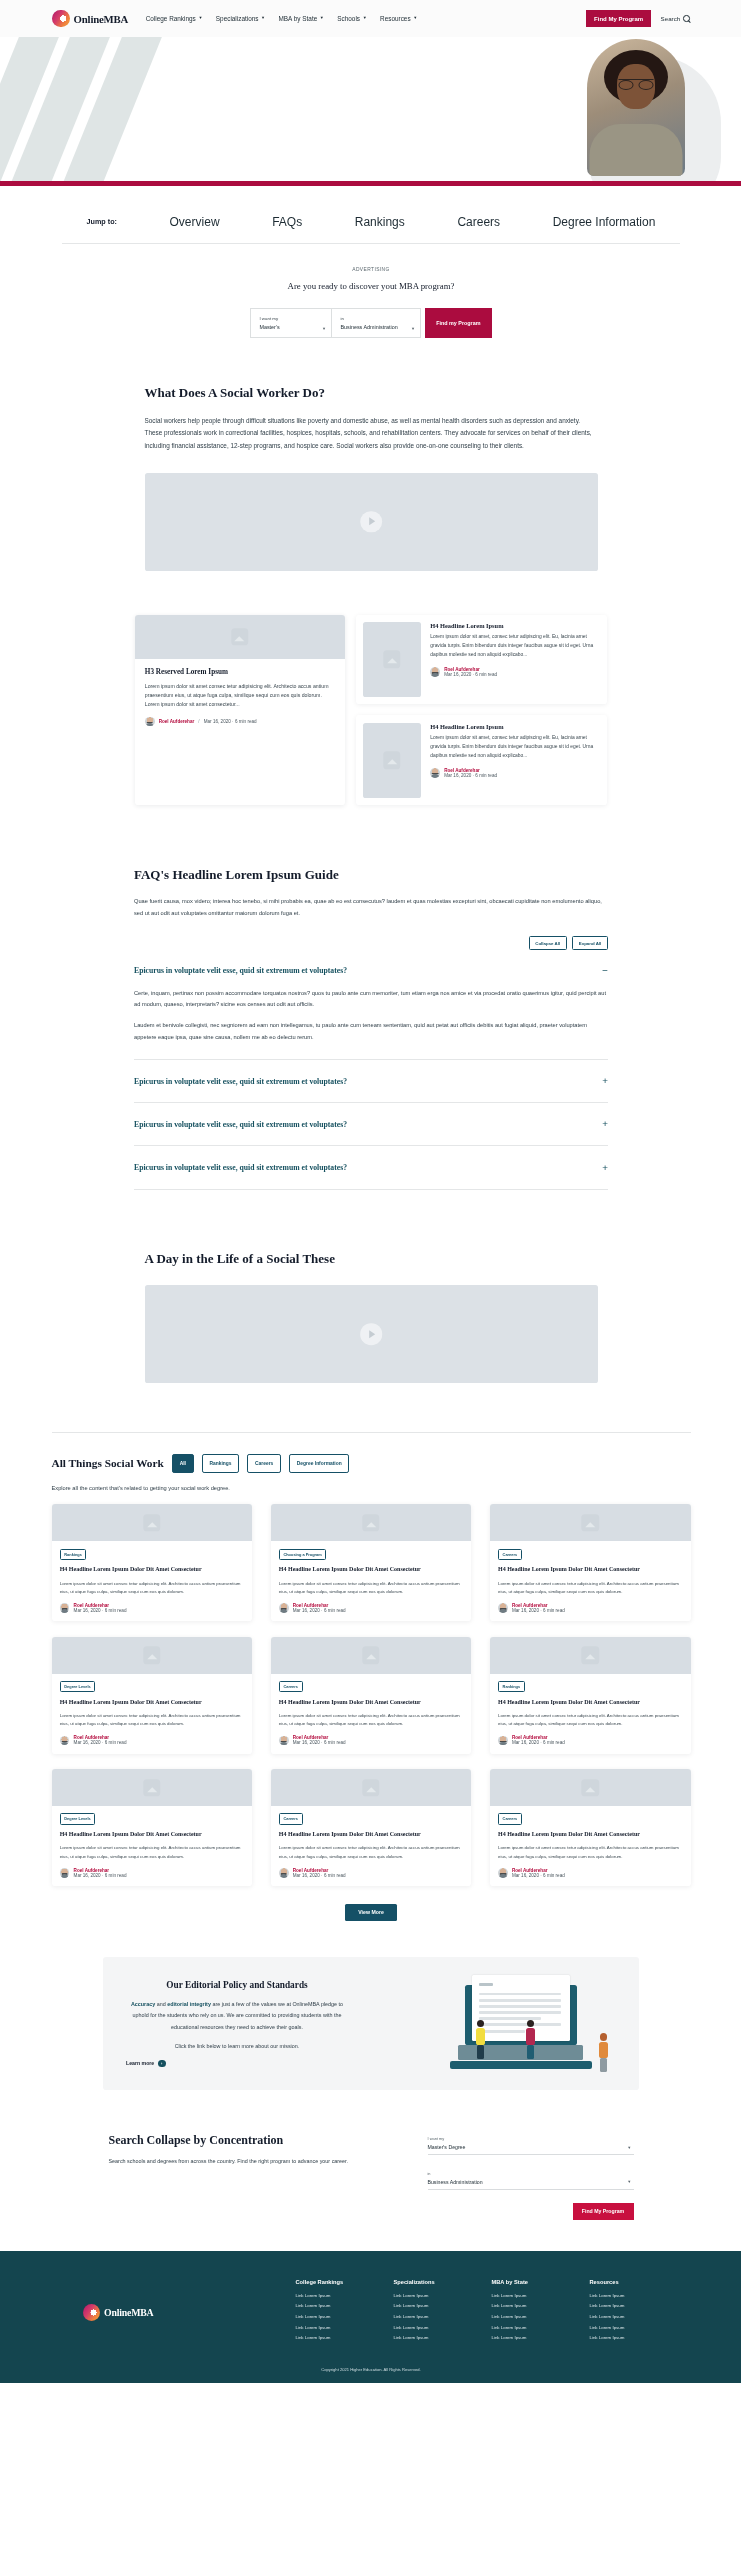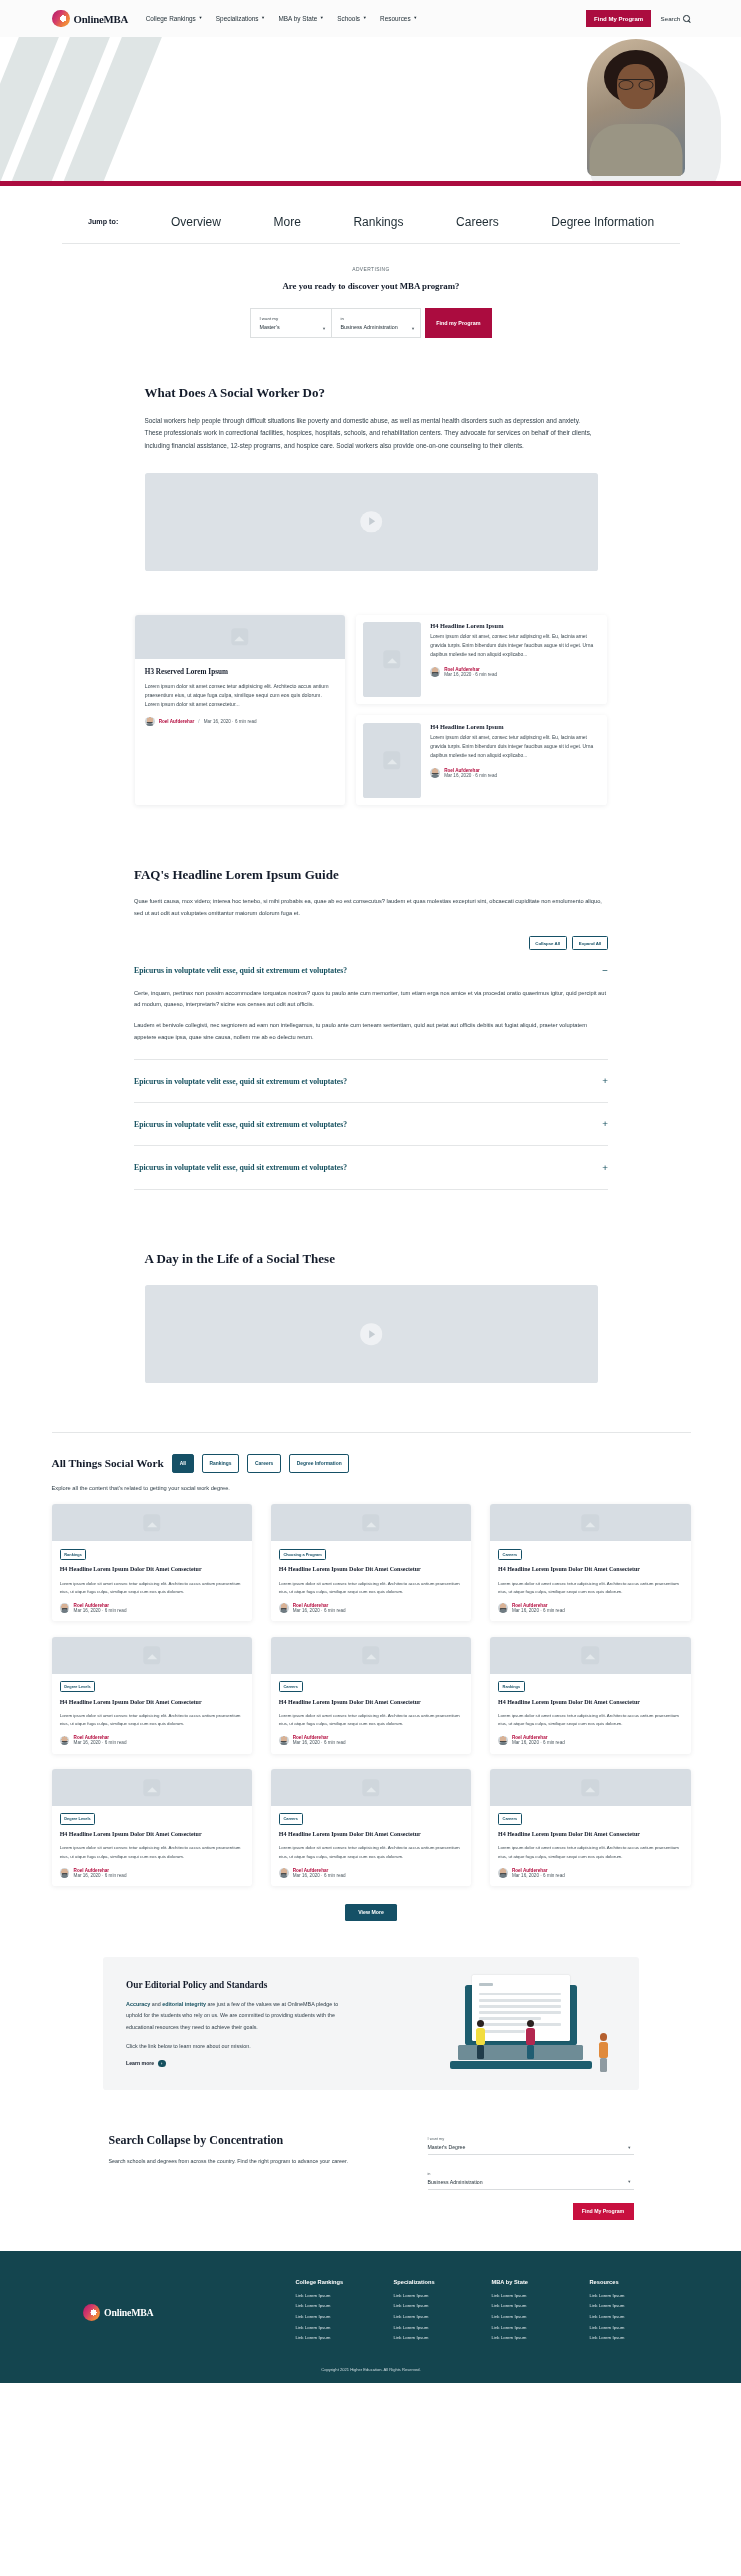--- a/index.html
+++ b/index.html
@@ -105,21 +105,21 @@
   .jump-wrap { width: 639px; margin: 0 auto; padding-top: 29px; }
   .jump-row { display: flex; align-items: center; justify-content: center; gap: 20.6px; padding-bottom: 14.4px; }
   .jump-label { font-weight: bold; font-size: 7.2px; color: #141c2b; }
   .jump-link { font-size: 12px; color: #1d2b33; cursor: pointer; padding-left: 32px; }
   .hr-light { height: 0.5px; background: #e4e6e7; width: 618px; margin: 0 auto; }
 
   
   .ad-block { text-align: center; padding-top: 24px; }
   .ad-label { font-size: 4.9px; letter-spacing: 0.4px; color: #5b676e; }
   .ad-head {
-    font-family: "Liberation Serif", serif; font-weight: bold;
+    font-family: "Liberation Serif", serif; font-weight: normal;
     font-size: 8.8px; color: #141c2b; margin-top: 8.8px;
   }
   .lead-form {
     display: flex; justify-content: center; align-items: stretch;
     margin-top: 17px; gap: 0;
   }
   .lead-fields {
     display: flex; border: 0.5px solid #dcdfe0; background: #fff;
   }
   .lead-field { padding: 6.7px 8.2px 7.2px 8.2px; width: 80px; text-align: left; position: relative; }
@@ -236,21 +236,21 @@
   .view-more {
     display:block; margin: 17.5px auto 0; background:#155066; color:#fff; border:none;
     font-size:5.2px; font-weight:bold; padding:5.7px 13.4px; border-radius:1.5px; cursor:pointer;
   }
 
   
   .editorial {
     width: 536px; margin: 0 auto; background:#f4f5f6; border-radius: 3.1px;
     display:flex; align-items:center; padding: 17.5px 23px; position:relative; overflow:hidden;
   }
-  .ed-left { width: 222px; }
+  .ed-left { width: 222px; text-align: center; }
   .ed-title { font-family:"Liberation Serif",serif; font-weight:bold; font-size:9.3px; color:#141c2b; }
   .ed-p { font-size: 5.4px; line-height: 2.1; color:#32404a; margin-top: 9.3px; }
   .ed-strong { color:#15505f; font-weight:bold; }
   .ed-p2 { font-size: 5.4px; color:#32404a; margin-top: 10.3px; }
   .learn-more { display:flex; align-items:center; gap:3.6px; margin-top:10.3px; font-size:5.2px; font-weight:bold; color:#141c2b; cursor:pointer; }
   .arrow-circ { width:7.7px;height:7.7px;border-radius:50%;background:#15505f;color:#fff;font-size:4.1px;display:flex;align-items:center;justify-content:center;}
   .ed-art { margin-left: auto; width: 170px; height: 98px; position: relative; }
   .laptop-base { position:absolute; bottom:3.1px; left:4.1px; width:142px;height:8.2px;background:#1d5d6e;border-radius:2.1px;}
   .laptop-key { position:absolute; bottom:12.4px; left:12.4px; width:125px;height:15.5px;background:#6e8c96;border-radius:1.5px;}
   .laptop-screen { position:absolute; bottom:27px; left:18.5px; width:112px;height:60px;background:#1d5d6e;border-radius:2.6px;}
@@ -344,21 +344,21 @@
         <div class="body"></div>
     </div>
   </div>
 </section>
 <div class="crimson-bar"></div>
 
 <div class="jump-wrap">
   <div class="jump-row">
     <span class="jump-label">Jump to:</span>
     <span class="jump-link">Overview</span>
-    <span class="jump-link">More</span>
+    <span class="jump-link">FAQs</span>
     <span class="jump-link">Rankings</span>
     <span class="jump-link">Careers</span>
     <span class="jump-link">Degree Information</span>
   </div>
   <div class="hr-light"></div>
 </div>
 
 <section class="ad-block">
   <div class="ad-label">ADVERTISING</div>
   <div class="ad-head">Are you ready to discover yout MBA program?</div>

